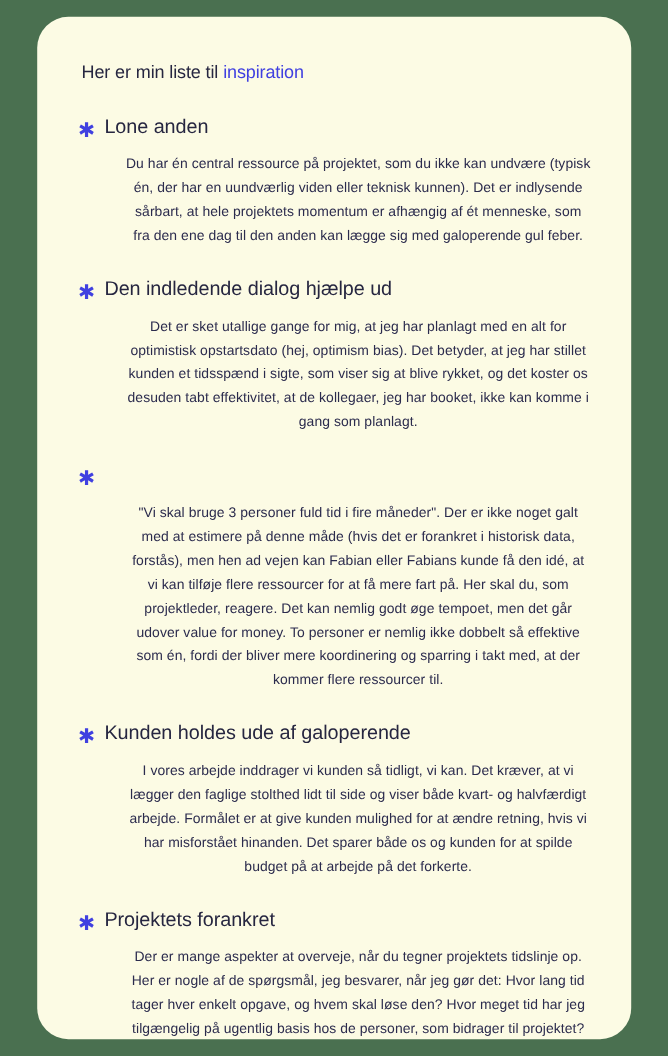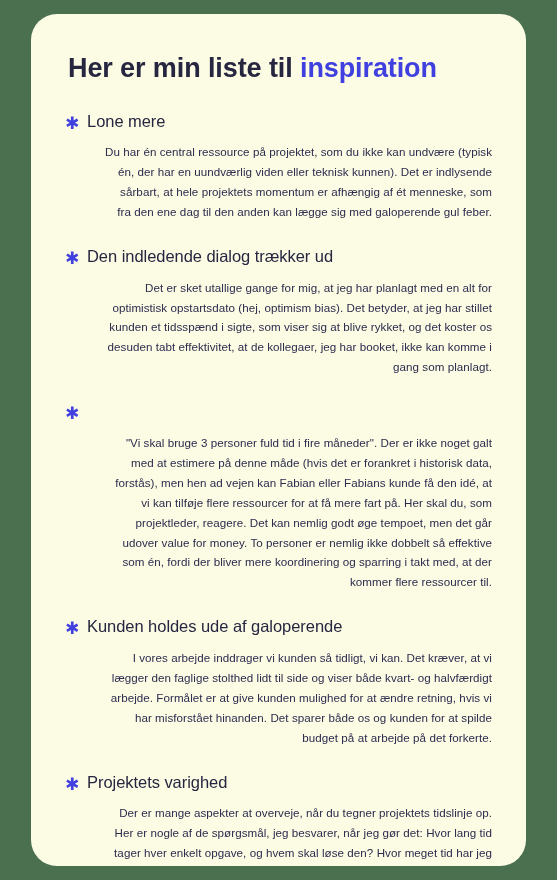--- a/index.html
+++ b/index.html
@@ -22,24 +22,24 @@
     width: 495px;
     height: 852px;
     background: #fcfbe4;
     border-radius: 26px;
     box-sizing: border-box;
     padding: 38px 34px 30px 34px;
     overflow: hidden;
   }
 
   .page-title {
-    font-size: 27px;
+    font-size: 15px;
     line-height: 1.25;
     color: #262640;
-    font-weight: 700;
+    font-weight: 400;
     letter-spacing: -0.1px;
     margin: 0 0 26px 0;
     padding-left: 3px;
   }
   .page-title .accent {
     color: #4040e0;
   }
 
   .sections {
     margin: 0;
@@ -78,44 +78,44 @@
     letter-spacing: -0.05px;
     margin: 0;
   }
 
   .section-body {
     margin: 0 0 0 40px;
     font-size: 11.6px;
     line-height: 1.72;
     color: #2b2b4d;
     letter-spacing: 0.005em;
-    text-align: right;
+    text-align: center;
   }
 </style>
 </head>
 <body>
 
 <div class="card">
 
   <h1 class="page-title"><span>Her er min liste til </span><span class="accent">inspiration</span></h1>
 
   <div class="sections">
 
     <div class="section">
       <div class="section-head">
         <span class="bullet">✱</span>
-        <h2 class="section-title">Lone mere</h2>
+        <h2 class="section-title">Lone anden</h2>
       </div>
       <p class="section-body">Du har én central ressource på projektet, som du ikke kan undvære (typisk én, der har en uundværlig viden eller teknisk kunnen). Det er indlysende sårbart, at hele projektets momentum er afhængig af ét menneske, som fra den ene dag til den anden kan lægge sig med galoperende gul feber.</p>
     </div>
 
     <div class="section">
       <div class="section-head">
         <span class="bullet">✱</span>
-        <h2 class="section-title">Den indledende dialog trækker ud</h2>
+        <h2 class="section-title">Den indledende dialog hjælpe ud</h2>
       </div>
       <p class="section-body">Det er sket utallige gange for mig, at jeg har planlagt med en alt for optimistisk opstartsdato (hej, optimism bias). Det betyder, at jeg har stillet kunden et tidsspænd i sigte, som viser sig at blive rykket, og det koster os desuden tabt effektivitet, at de kollegaer, jeg har booket, ikke kan komme i gang som planlagt.</p>
     </div>
 
     <div class="section">
       <div class="section-head">
         <span class="bullet">✱</span>
       </div>
       <p class="section-body">"Vi skal bruge 3 personer fuld tid i fire måneder". Der er ikke noget galt med at estimere på denne måde (hvis det er forankret i historisk data, forstås), men hen ad vejen kan Fabian eller Fabians kunde få den idé, at vi kan tilføje flere ressourcer for at få mere fart på. Her skal du, som projektleder, reagere. Det kan nemlig godt øge tempoet, men det går udover value for money. To personer er nemlig ikke dobbelt så effektive som én, fordi der bliver mere koordinering og sparring i takt med, at der kommer flere ressourcer til.</p>
     </div>
@@ -124,19 +124,19 @@
       <div class="section-head">
         <span class="bullet">✱</span>
         <h2 class="section-title">Kunden holdes ude af galoperende</h2>
       </div>
       <p class="section-body">I vores arbejde inddrager vi kunden så tidligt, vi kan. Det kræver, at vi lægger den faglige stolthed lidt til side og viser både kvart- og halvfærdigt arbejde. Formålet er at give kunden mulighed for at ændre retning, hvis vi har misforstået hinanden. Det sparer både os og kunden for at spilde budget på at arbejde på det forkerte.</p>
     </div>
 
     <div class="section">
       <div class="section-head">
         <span class="bullet">✱</span>
-        <h2 class="section-title">Projektets varighed</h2>
+        <h2 class="section-title">Projektets forankret</h2>
       </div>
       <p class="section-body">Der er mange aspekter at overveje, når du tegner projektets tidslinje op. Her er nogle af de spørgsmål, jeg besvarer, når jeg gør det: Hvor lang tid tager hver enkelt opgave, og hvem skal løse den? Hvor meget tid har jeg tilgængelig på ugentlig basis hos de personer, som bidrager til projektet? Og hvordan påvirker opgavernes indbyrdes afhængigheder, hvornår hver enkelt person kan arbejde på projektet? Hvornår holder teamet ferie, og hvilke helligdage ligger der i perioden? Hvor meget buffertid får vi brug for? Er der centrale beslutningstagere, som er svære at få fat i og/eller har planlagt ferie? Hvem kan hjælpe, hvis den eller den person bliver syge?</p>
     </div>
 
   </div>
 </div>
 
 </body></html>

